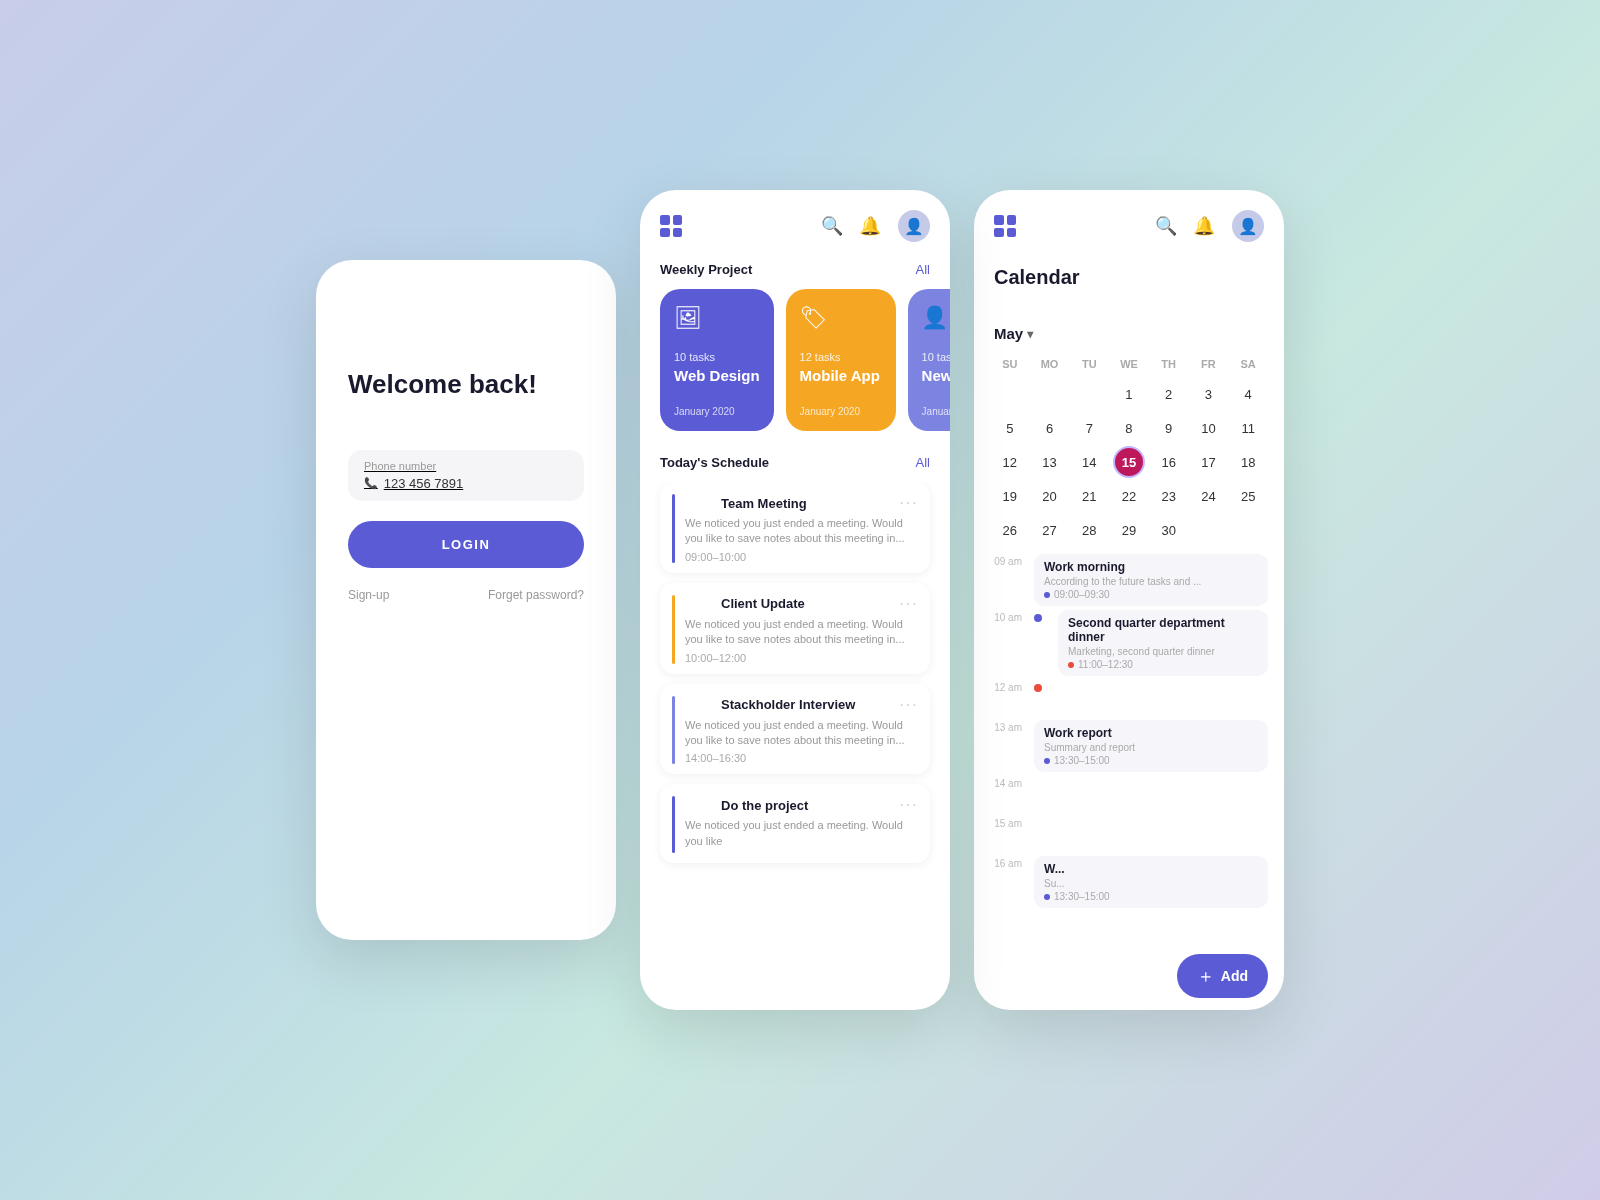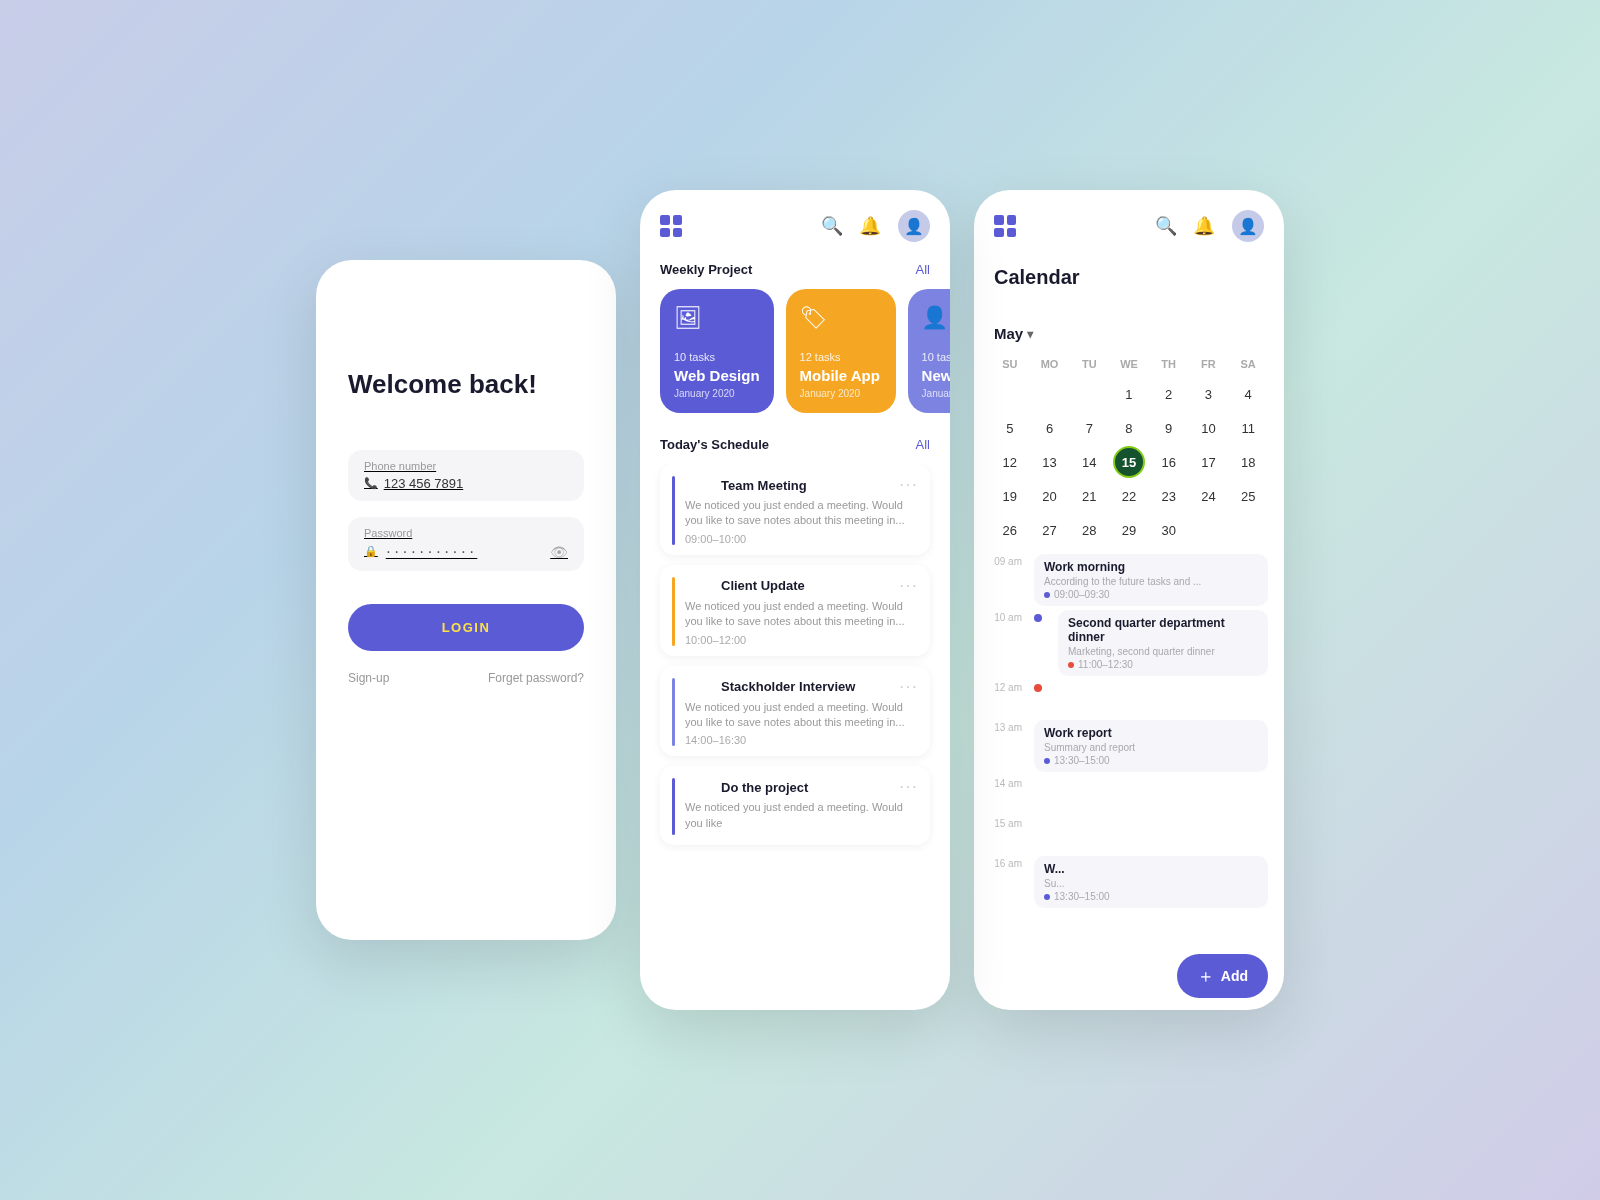--- a/index.html
+++ b/index.html
@@ -77,29 +77,29 @@
       font-size: 14px;
       color: #aaa;
     }
     .lock-icon {
       font-size: 11px;
       color: #666;
       margin-right: 4px;
     }
     .login-btn {
       background: #5b5bd6;
-      color: #fde047;
+      color: #ffffff;
       border: none;
       border-radius: 30px;
       padding: 16px;
       font-size: 13px;
       font-weight: 700;
       letter-spacing: 1.5px;
       cursor: pointer;
-      margin-top: 17px;
+      margin-top: 4px;
       width: 100%;
     }
     .login-footer {
       display: flex;
       justify-content: space-between;
       margin-top: 20px;
     }
     .login-footer span {
       font-size: 12px;
       color: #999;
@@ -195,21 +195,21 @@
       display: block;
     }
     .card-tasks {
       font-size: 11px;
       opacity: 0.85;
       margin-bottom: 4px;
     }
     .card-name {
       font-size: 15px;
       font-weight: 700;
-      margin-bottom: 4px;
+      margin-bottom: 22px;
     }
     .card-date {
       font-size: 10px;
       opacity: 0.75;
     }
 
     
     .schedule-list {
       flex: 1;
       overflow: hidden;
@@ -322,24 +322,24 @@
       border-radius: 50%;
       width: 32px;
       height: 32px;
       display: flex;
       align-items: center;
       justify-content: center;
       margin: 0 auto;
       cursor: pointer;
     }
     .cal-date.today {
-      background: #14532d;
+      background: #be185d;
       color: #fff;
       font-weight: 700;
-      border: 2px solid #84cc16;
+      border: 2px solid #c4b5fd;
     }
     .cal-date.empty { opacity: 0; }
 
     
     .timeline {
       flex: 1;
       overflow: hidden;
       padding: 8px 16px;
       display: flex;
       flex-direction: column;
@@ -415,30 +415,20 @@
   <h1 class="login-title">Welcome back!</h1>
 
   <div class="input-group">
     <div class="input-label">Phone number</div>
     <div class="input-value">
       <span class="phone-icon">📞</span>
       <span>123 456 7891</span>
     </div>
   </div>
 
-  <div class="input-group">
-    <div class="input-label">Password</div>
-    <div class="input-value input-password">
-      <div style="display:flex;align-items:center;gap:4px;">
-        <span class="lock-icon">🔒</span>
-        <span class="dots">···········</span>
-      </div>
-      <span class="eye-icon">👁</span>
-    </div>
-  </div>
 
   <button class="login-btn">LOGIN</button>
 
   <div class="login-footer">
     <span>Sign-up</span>
     <span>Forget password?</span>
   </div>
 </div>
 
 <div class="phone-frame middle-phone">

